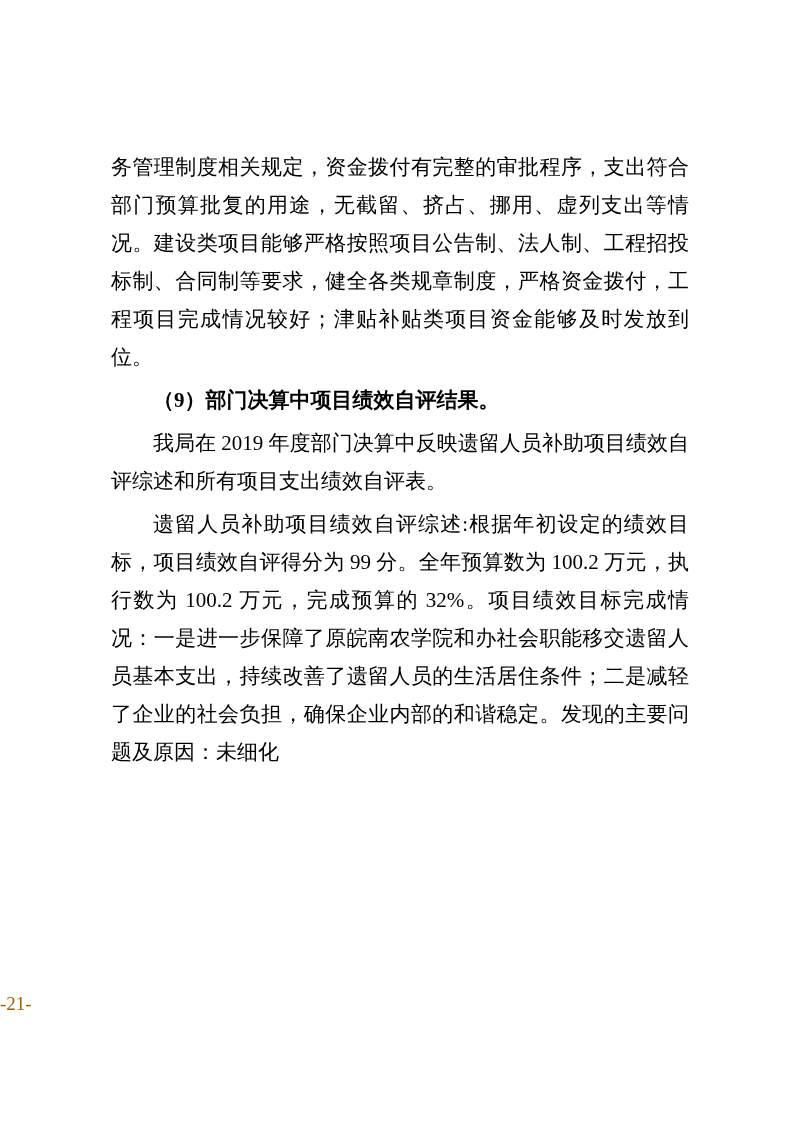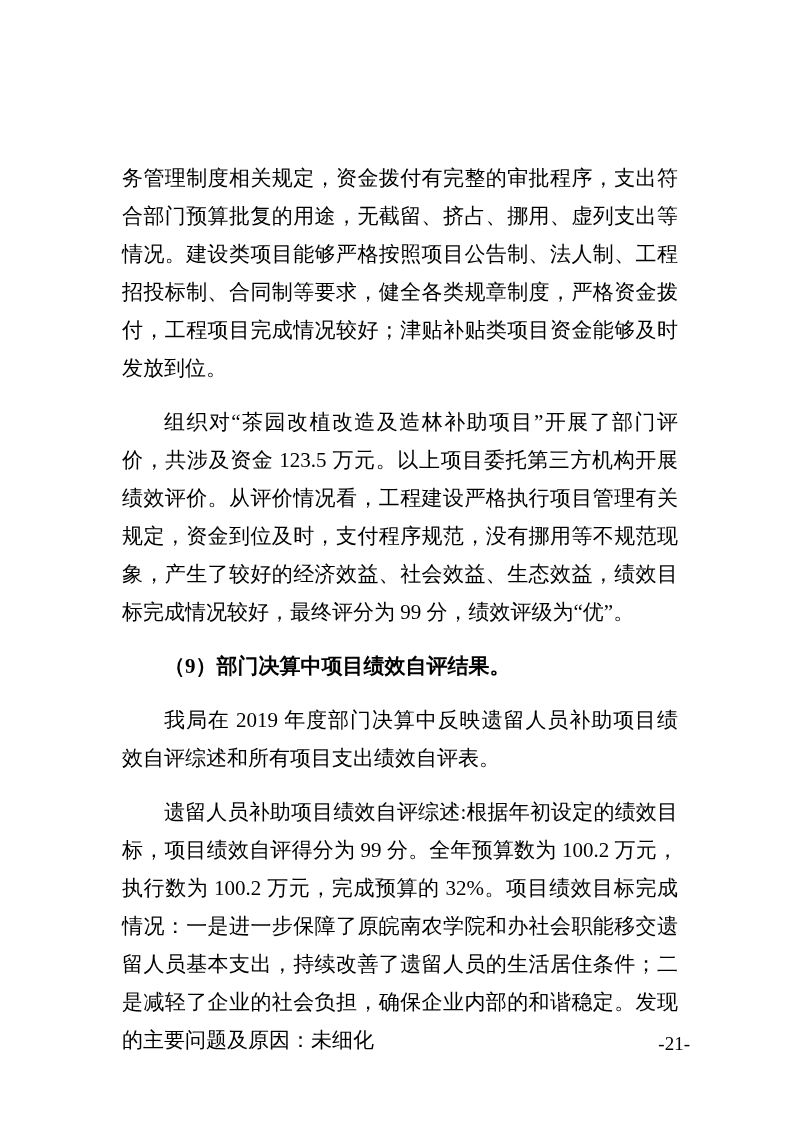--- a/index.html
+++ b/index.html
@@ -20,50 +20,48 @@
     position: absolute;
     left: 106px;
     top: 143px;
     width: 588px;
     font-size: 21px;
     line-height: 38px;
     text-align: justify;
     letter-spacing: 0;
   }
   .para {
-    margin: 16px;
+    margin: 5px;
     padding: 0;
     text-indent: 2em;
   }
   .para.no-indent {
     text-indent: 0;
   }
   .para.bold-heading {
     font-weight: bold;
   }
   .page-number {
     position: absolute;
     top: 993px;
     left: 0;
     right: 104px;
-    text-align: right;
+    text-align: left;
     font-size: 19px;
     line-height: 22px;
-    color: #000000;
-    margin-top: 40px;
+    color: #a16207;
   }
 </style>
 </head>
 <body>
 
 <div class="page">
 
   <div class="text-block">
     <p class="para no-indent">务管理制度相关规定，资金拨付有完整的审批程序，支出符合部门预算批复的用途，无截留、挤占、挪用、虚列支出等情况。建设类项目能够严格按照项目公告制、法人制、工程招投标制、合同制等要求，健全各类规章制度，严格资金拨付，工程项目完成情况较好；津贴补贴类项目资金能够及时发放到位。</p>
-    <p class="para">组织对“茶园改植改造及造林补助项目”开展了部门评价，共涉及资金 123.5 万元。以上项目委托第三方机构开展绩效评价。从评价情况看，工程建设严格执行项目管理有关规定，资金到位及时，支付程序规范，没有挪用等不规范现象，产生了较好的经济效益、社会效益、生态效益，绩效目标完成情况较好，最终评分为 99 分，绩效评级为“优”。</p>
     <p class="para bold-heading">（9）部门决算中项目绩效自评结果。</p>
     <p class="para">我局在 2019 年度部门决算中反映遗留人员补助项目绩效自评综述和所有项目支出绩效自评表。</p>
     <p class="para">遗留人员补助项目绩效自评综述:根据年初设定的绩效目标，项目绩效自评得分为 99 分。全年预算数为 100.2 万元，执行数为 100.2 万元，完成预算的 32%。项目绩效目标完成情况：一是进一步保障了原皖南农学院和办社会职能移交遗留人员基本支出，持续改善了遗留人员的生活居住条件；二是减轻了企业的社会负担，确保企业内部的和谐稳定。发现的主要问题及原因：未细化</p>
   </div>
 
   <div class="page-number">-21-</div>
 
 </div>
 
 </body></html>

